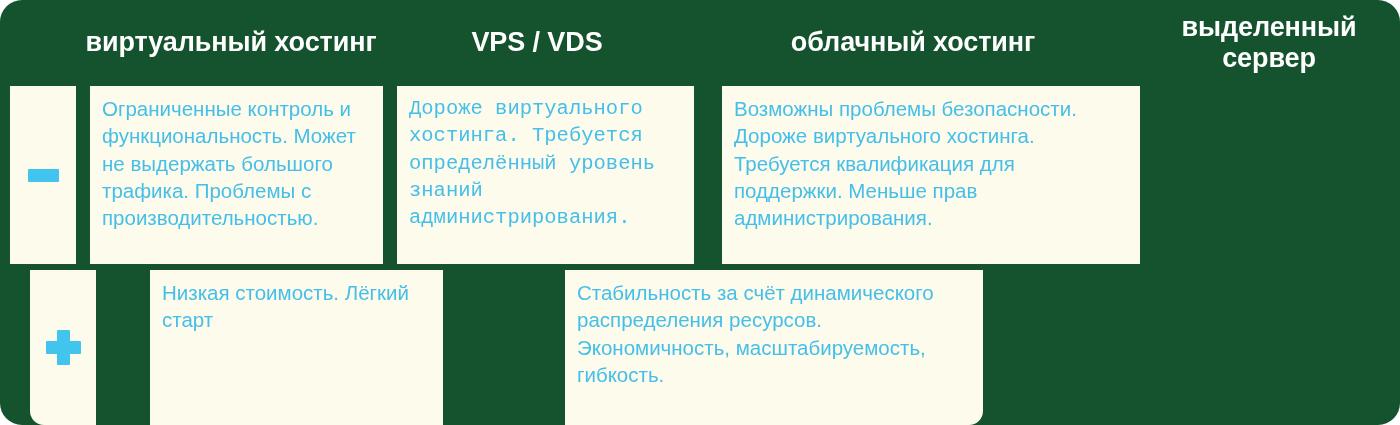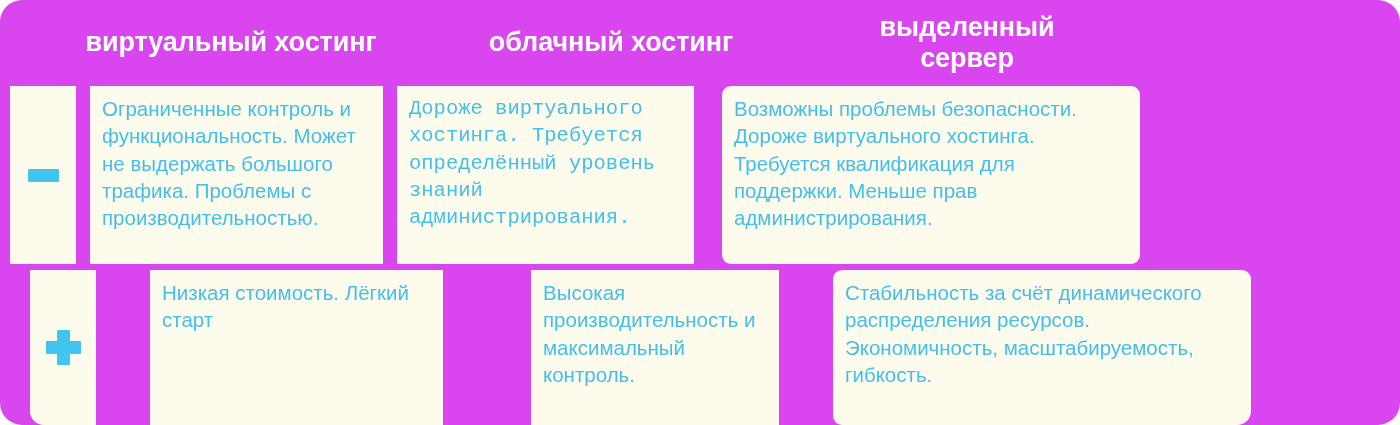--- a/index.html
+++ b/index.html
@@ -12,21 +12,21 @@
     height: 425px;
     font-family: "Liberation Sans", sans-serif;
     overflow: hidden;
   }
 
   .table-wrap {
     position: relative;
     width: 1400px;
     height: 425px;
     box-sizing: border-box;
-    background: #d946ef;
+    background: #14532d;
     border-radius: 22px;
     overflow: hidden;
   }
 
   
   .header-row {
     position: absolute;
     left: 0;
     top: 0;
     width: 1400px;
@@ -85,21 +85,21 @@
     width: 66px;
     flex: 0 0 66px;
     display: flex;
     align-items: center;
     justify-content: center;
     padding: 0;
   }
   .c1 { width: 293px; flex: 0 0 293px; }
   .c2 { width: 297px; flex: 0 0 297px; font-family: Liberation Mono, monospace; }
   .c3 { width: 248px; flex: 0 0 248px; }
-  .c4 { width: 418px; flex: 0 0 418px; border-radius: 9px; }
+  .c4 { width: 418px; flex: 0 0 418px; }
 
   
   .row-plus .icon-cell { border-bottom-left-radius: 14px; }
   .row-plus .c4 { border-bottom-right-radius: 14px; }
 
   
   .sign {
     position: relative;
     display: block;
   }
@@ -137,20 +137,21 @@
   }
 </style>
 </head>
 <body>
 
 <div class="table-wrap">
 
   <div class="header-row">
     <div class="head-spacer"></div>
     <div class="head-cell head-c1">виртуальный хостинг</div>
+    <div class="head-cell head-c2">VPS / VDS</div>
     <div class="head-cell head-c4">облачный хостинг</div>
     <div class="head-cell head-c3">выделенный сервер</div>
   </div>
 
   <div class="body-rows">
 
     <div class="data-row row-minus">
       <div class="gutter-left"></div>
       <div class="cell icon-cell">
         <span class="sign sign-minus"></span>
@@ -169,20 +170,19 @@
     <div class="data-row row-plus">
       <div class="gutter-left"></div>
       <div class="cell icon-cell">
         <span class="sign sign-plus"></span>
         <span class="sr-only">+</span>
       </div>
       <div class="gutter"></div>
       <div class="cell c1">Низкая стоимость. Лёгкий старт</div>
       <div class="gutter"></div>
       <div class="gutter"></div>
-      <div class="cell c3">Высокая производительность и максимальный контроль.</div>
       <div class="gutter"></div>
       <div class="cell c4">Стабильность за счёт динамического распределения ресурсов. Экономичность, масштабируемость, гибкость.</div>
       <div class="gutter-right"></div>
     </div>
 
   </div>
 </div>
 
 </body></html>

